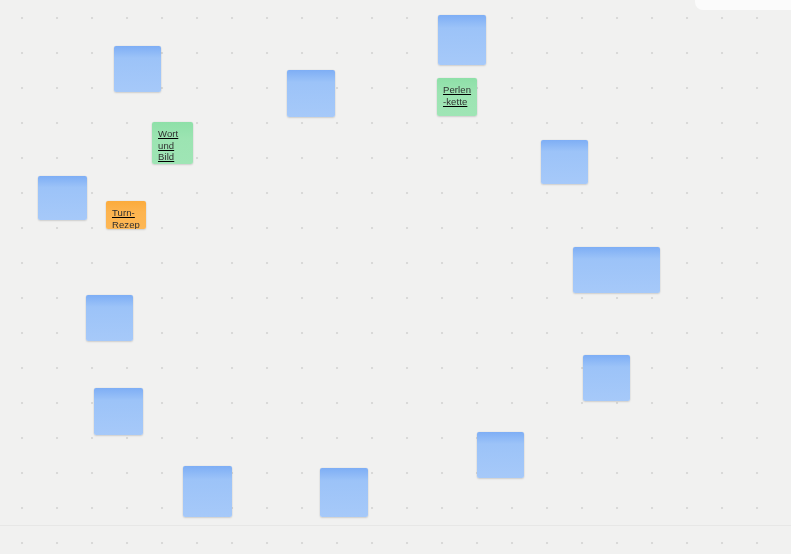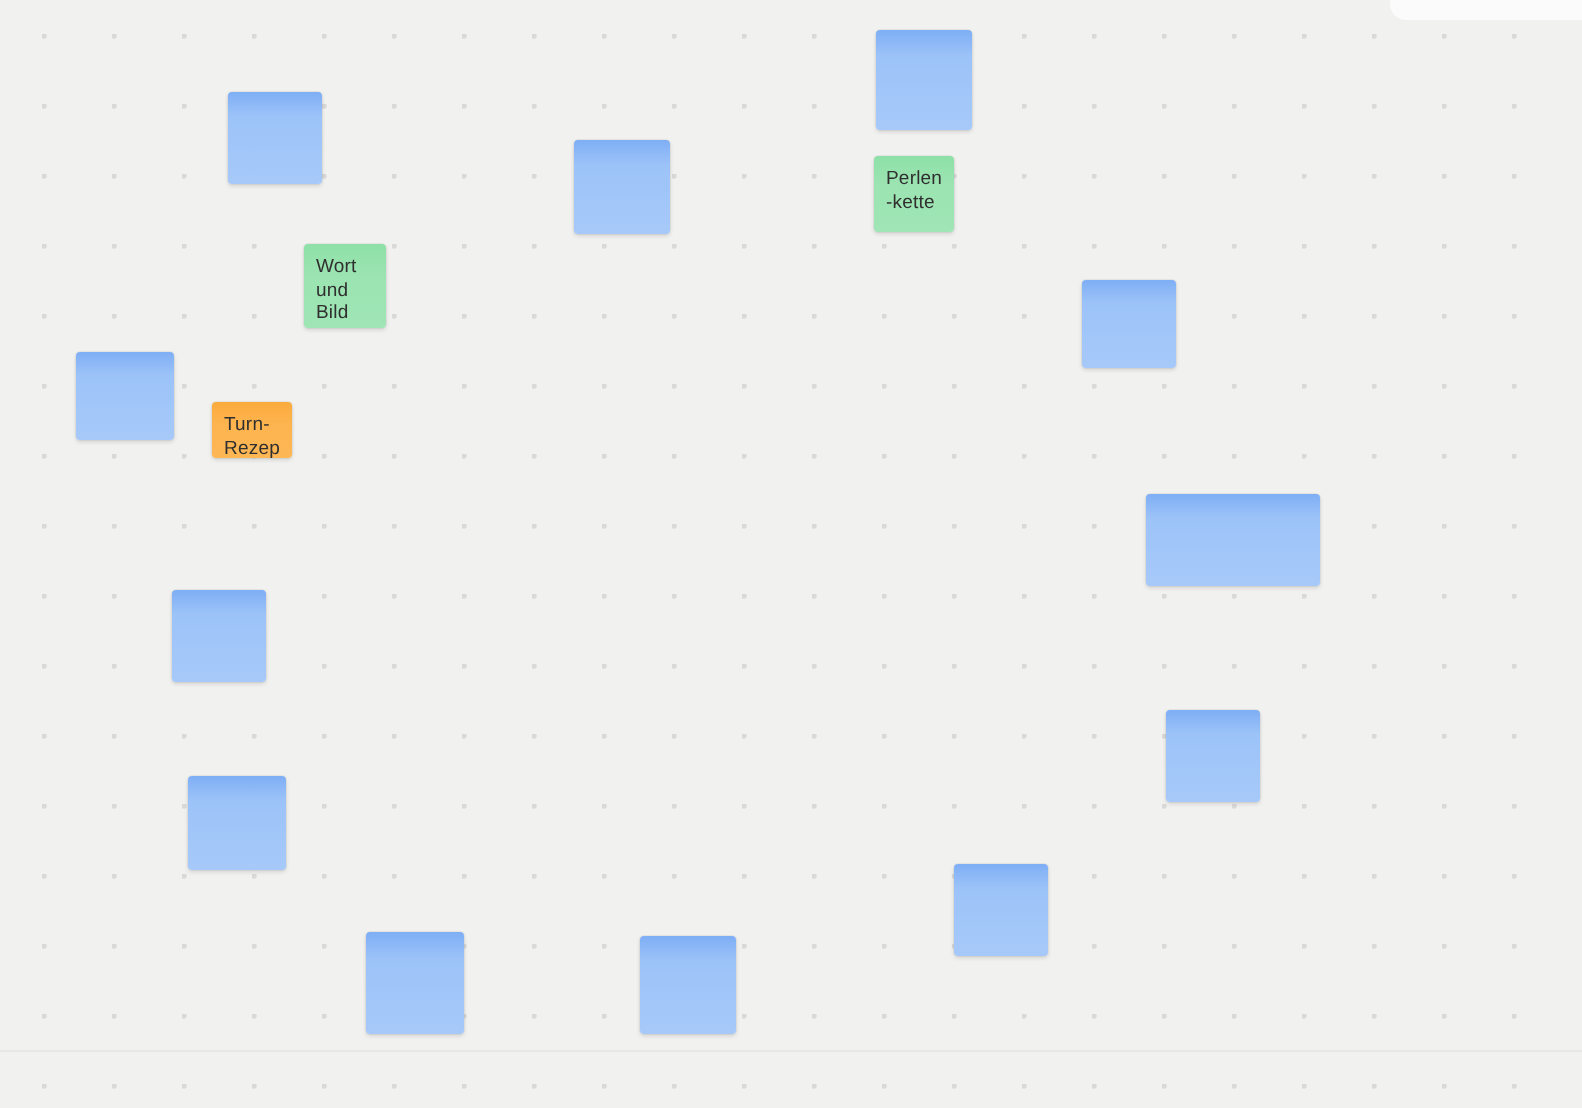--- a/index.html
+++ b/index.html
@@ -43,20 +43,21 @@
     background: #fbfbfb;
     border-radius: 0 0 0 8px;
   }
 
   .note {
     position: absolute;
     box-sizing: border-box;
     border-radius: 2px;
     box-shadow: 0 1px 2px rgba(0,0,0,0.13), 0 0 0 0.5px rgba(0,0,0,0.04);
     overflow: hidden;
+    text-decoration: underline;
   }
 
   .note.blue {
     background-image: linear-gradient(to bottom, #7eaef5 0%, #9cc3f8 26%, #a6c9f9 100%);
   }
   .note.green {
     background-image: linear-gradient(to bottom, #8ee0a8 0%, #9ce4b2 40%, #9fe5b5 100%);
   }
   .note.orange {
     background-image: linear-gradient(to bottom, #fbab3c 0%, #fdb44f 40%, #fdb755 100%);

